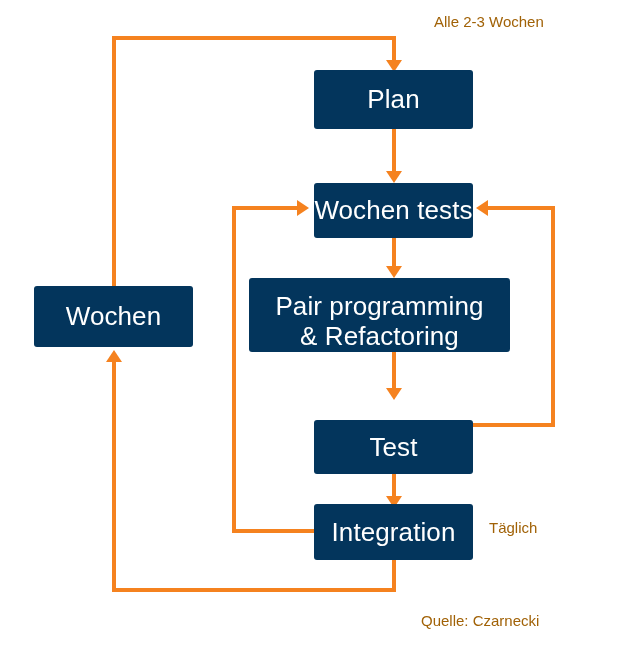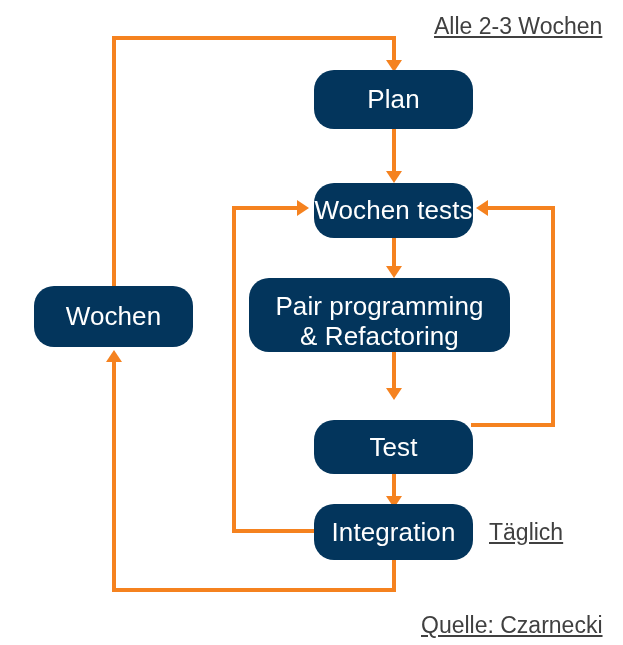--- a/index.html
+++ b/index.html
@@ -13,44 +13,43 @@
   #canvas {
     position: relative;
     width: 623px;
     height: 645px;
     background: #ffffff;
     overflow: hidden;
   }
   .node {
     position: absolute;
     background: #03355c;
-    border-radius: 20px;
+    border-radius: 3px;
     color: #ffffff;
     display: flex;
     align-items: center;
     justify-content: center;
     text-align: center;
     font-family: "Liberation Sans", sans-serif;
     font-size: 26px;
     font-weight: 400;
     line-height: 1.18;
     letter-spacing: 0.1px;
     box-sizing: border-box;
     z-index: 3;
   }
   .node-label { display: block; white-space: pre-line; }
 
   .note {
     position: absolute;
-    color: #404040;
+    color: #a16207;
     font-family: "Liberation Sans", sans-serif;
-    font-size: 23px;
+    font-size: 15px;
     white-space: nowrap;
     z-index: 4;
-    text-decoration: underline;
   }
 
   
   .seg {
     position: absolute;
     background: #f5821f;
     z-index: 1;
   }
   .seg-h { height: 4px; }
   .seg-v { width: 4px; }

